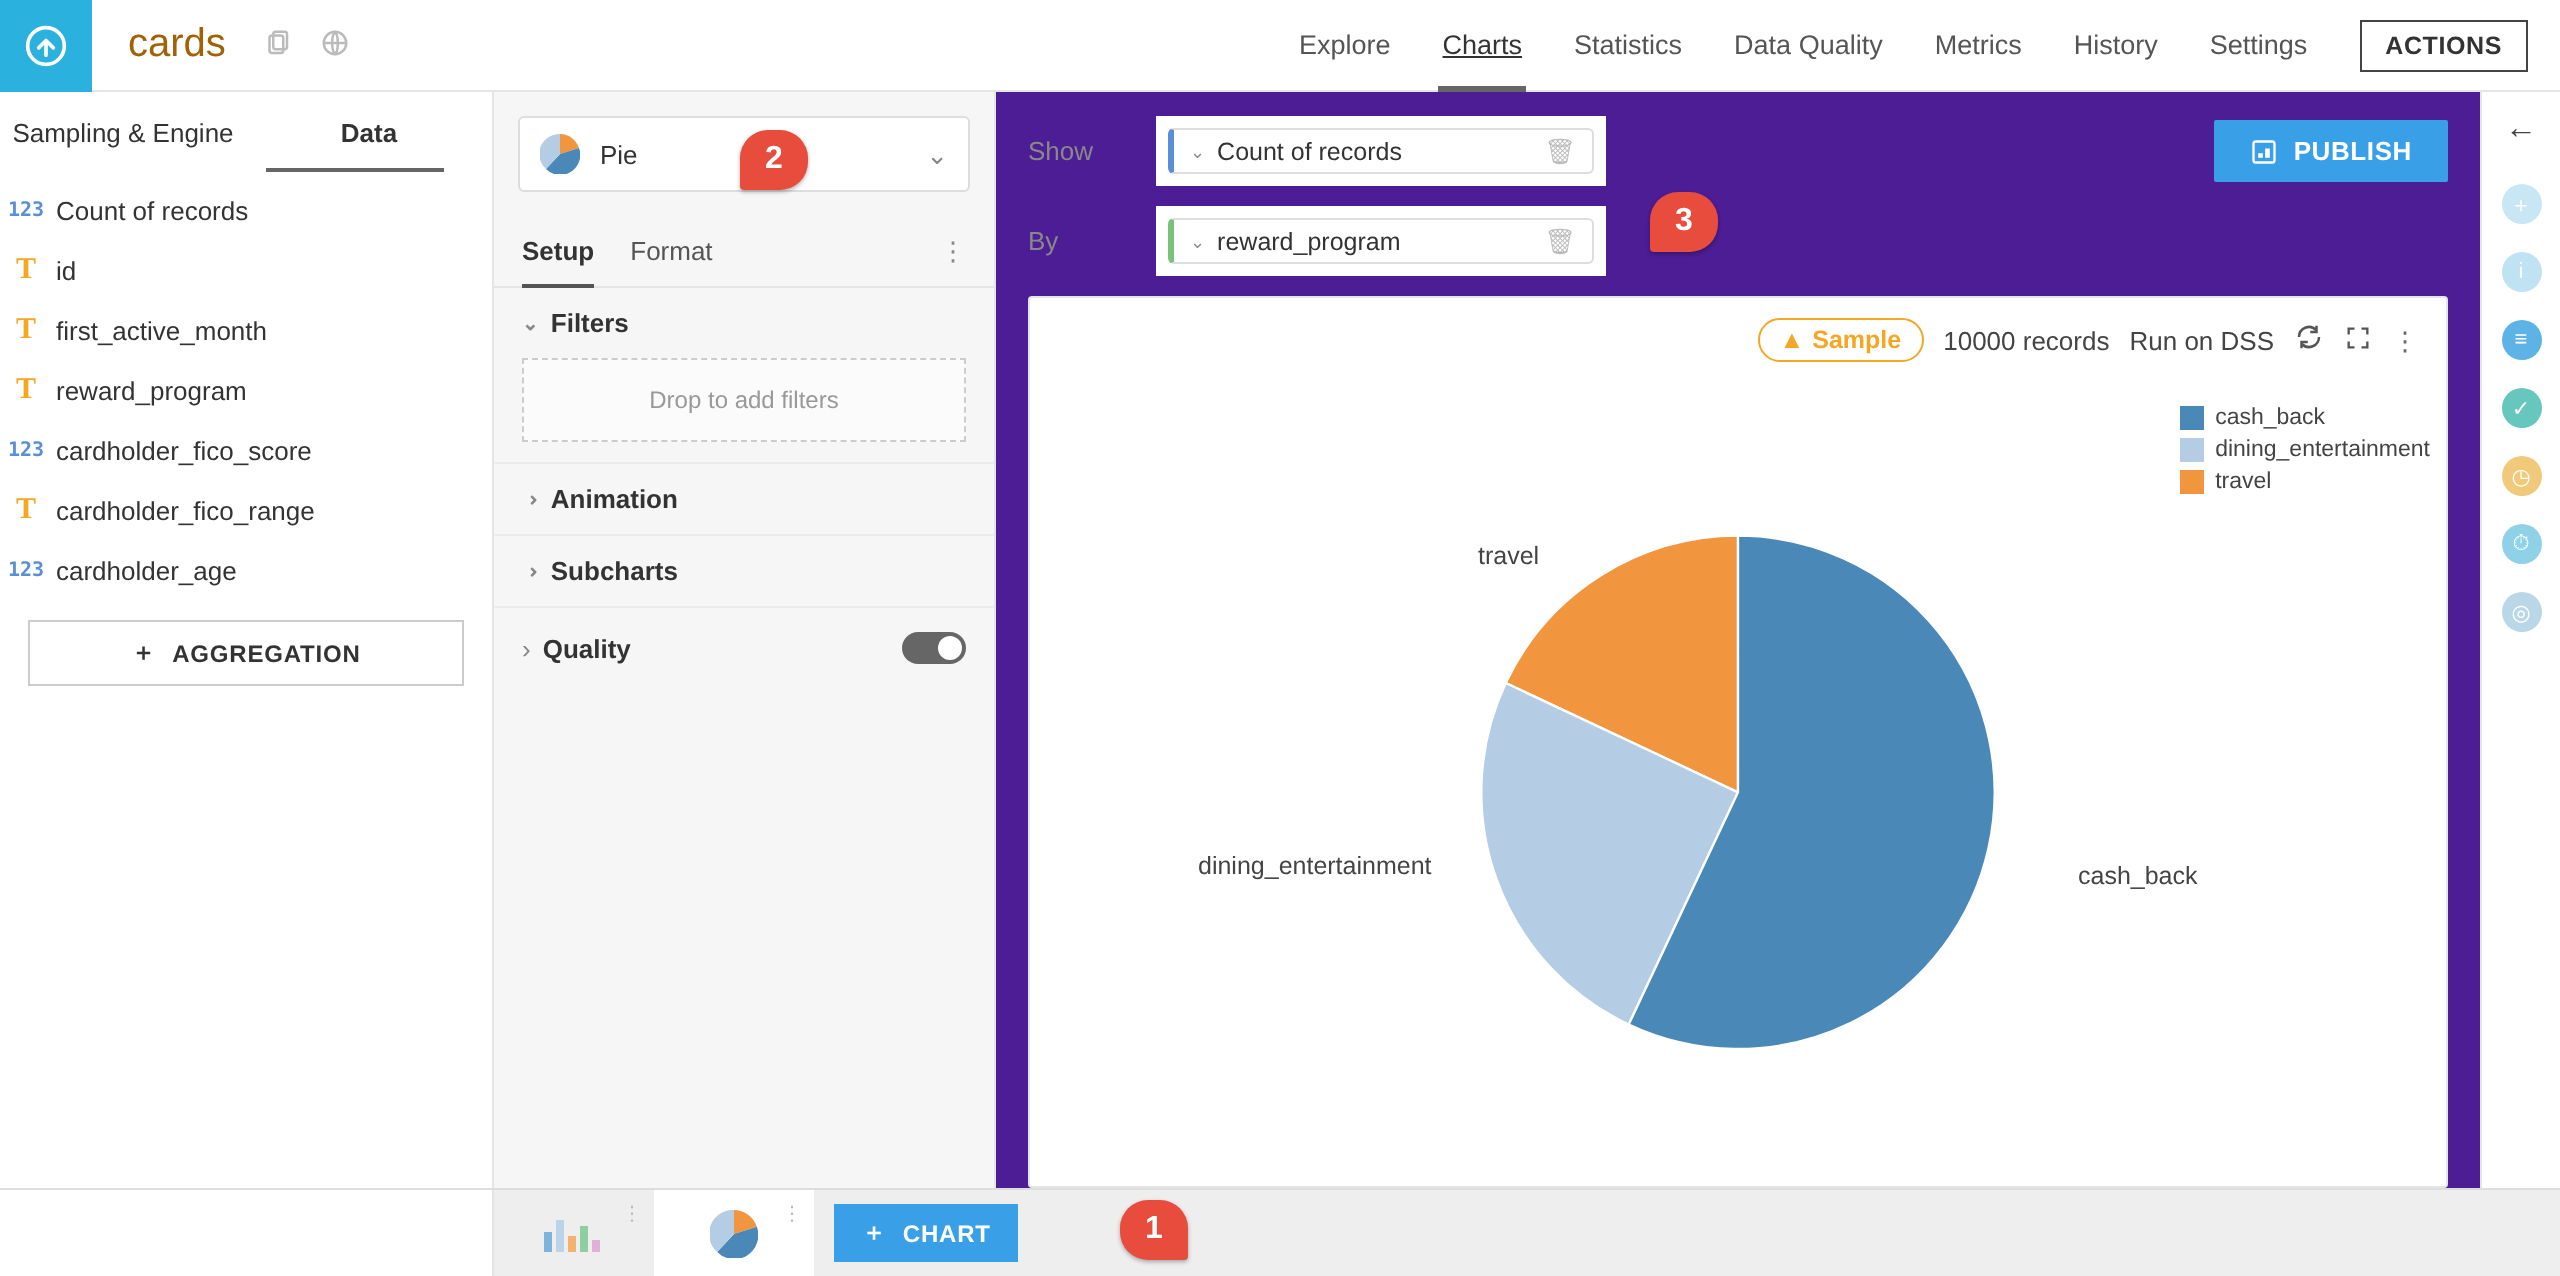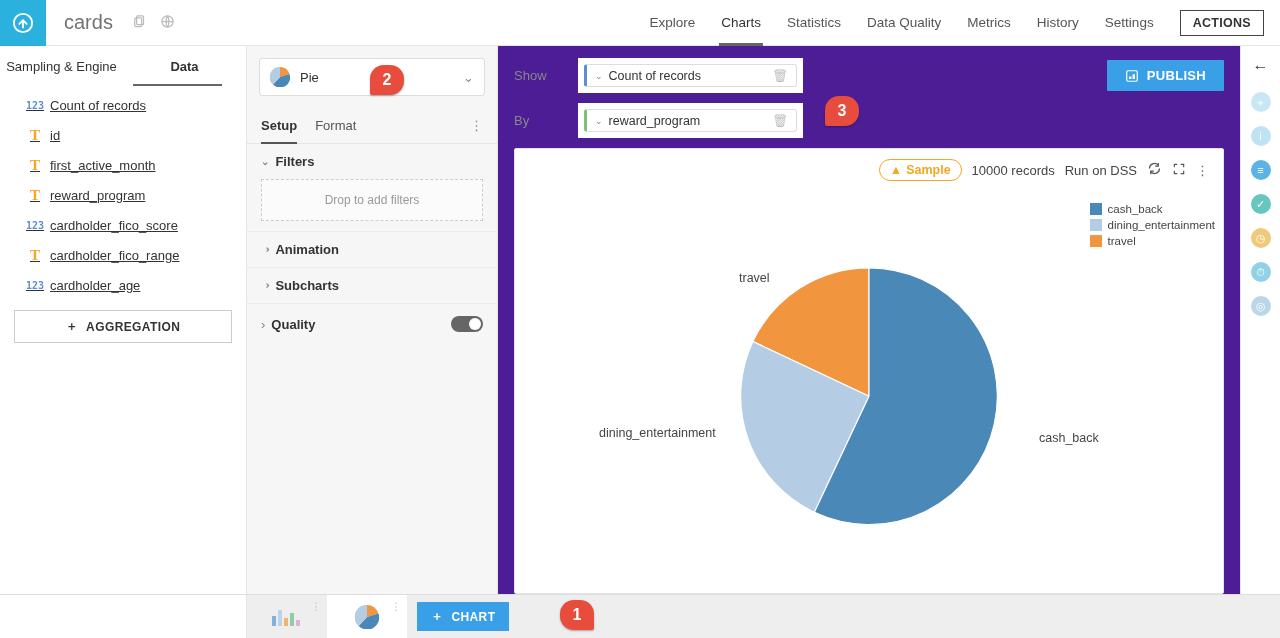--- a/index.html
+++ b/index.html
@@ -3,43 +3,43 @@
 <meta charset="utf-8">
 <style>
   * { box-sizing: border-box; margin: 0; padding: 0; }
   html, body { width: 1280px; height: 638px; font-family: -apple-system, BlinkMacSystemFont, "Segoe UI", Arial, sans-serif; font-size: 13px; color: #333; overflow: hidden; background: #fff; }
   body { display: flex; flex-direction: column; }
 
   
   .topbar { height: 46px; display: flex; align-items: center; border-bottom: 1px solid #e5e5e5; }
   .logo-sq { width: 46px; height: 46px; background: #2ab1de; display: flex; align-items: center; justify-content: center; }
   .logo-sq svg { width: 22px; height: 22px; }
-  .ds-name { font-size: 20px; font-weight: 400; color: #737373; margin-left: 18px; }
+  .ds-name { font-size: 20px; font-weight: 400; color: #a16207; margin-left: 18px; }
   .ds-icons { display: flex; gap: 14px; margin-left: 18px; color: #bbb; }
   .top-tabs { margin-left: auto; display: flex; align-items: center; height: 46px; gap: 26px; padding-right: 16px; }
   .top-tab { color: #555; font-size: 13.5px; cursor: pointer; height: 46px; display: flex; align-items: center; position: relative; }
-  .top-tab.active { color: #333; font-weight: 500; }
+  .top-tab.active { color: #333; font-weight: 500; text-decoration: underline; }
   .top-tab.active::after { content: ""; position: absolute; bottom: 0; left: -2px; right: -2px; height: 3px; background: #666; }
   .actions-btn { border: 1px solid #444; padding: 5px 12px; font-weight: 700; font-size: 12.5px; letter-spacing: .3px; cursor: pointer; }
 
   
   .main { flex: 1; display: flex; min-height: 0; }
 
   
   .leftcol { width: 247px; border-right: 1px solid #e5e5e5; display: flex; flex-direction: column; background: #fff; }
   .left-tabs { display: flex; height: 40px; }
   .left-tab { flex: 1; display: flex; align-items: center; justify-content: center; font-size: 13px; color: #333; cursor: pointer; position: relative; }
   .left-tab.active { font-weight: 600; }
   .left-tab.active::after { content: ""; position: absolute; bottom: 0; left: 10px; right: 24px; height: 2px; background: #666; }
   .search-wrap { padding: 0 12px; }
   .search-inner { border: 1px solid #ddd; border-radius: 2px; display: flex; align-items: center; height: 30px; padding: 0 8px; }
   .search-inner input { border: 0; outline: 0; flex: 1; font-size: 13px; background: transparent; color: #333; }
   .search-icon { color: #bbb; font-size: 14px; }
   .field-list { padding: 4px 0; }
-  .field-row { display: flex; align-items: center; height: 30px; padding: 0 24px; font-size: 13px; color: #333; cursor: grab; text-decoration: underline; }
+  .field-row { display: flex; align-items: center; height: 30px; padding: 0 2px; font-size: 13px; color: #333; cursor: grab; }
   .ftype { width: 22px; display: flex; align-items: center; justify-content: center; margin-right: 4px; font-size: 10px; font-weight: 700; }
   .ftype.num { color: #5a8ed6; font-family: ui-monospace, monospace; }
   .ftype.str { color: #f5a623; font-family: serif; font-size: 15px; font-weight: 700; }
   .agg-wrap { padding: 6px 14px; }
   .agg-btn { width: 100%; border: 1px solid #ccc; background: #fff; padding: 7px 0; font-size: 12px; font-weight: 700; letter-spacing: .4px; color: #333; cursor: pointer; display: flex; align-items: center; justify-content: center; gap: 8px; }
 
   
   .cfgcol { width: 251px; background: #f6f6f6; border-right: 1px solid #e5e5e5; display: flex; flex-direction: column; }
   .chart-type-sel { margin: 12px; background: #fff; border: 1px solid #ddd; border-radius: 3px; height: 38px; display: flex; align-items: center; padding: 0 10px; cursor: pointer; }
   .pie-mini { width: 20px; height: 20px; margin-right: 10px; }

